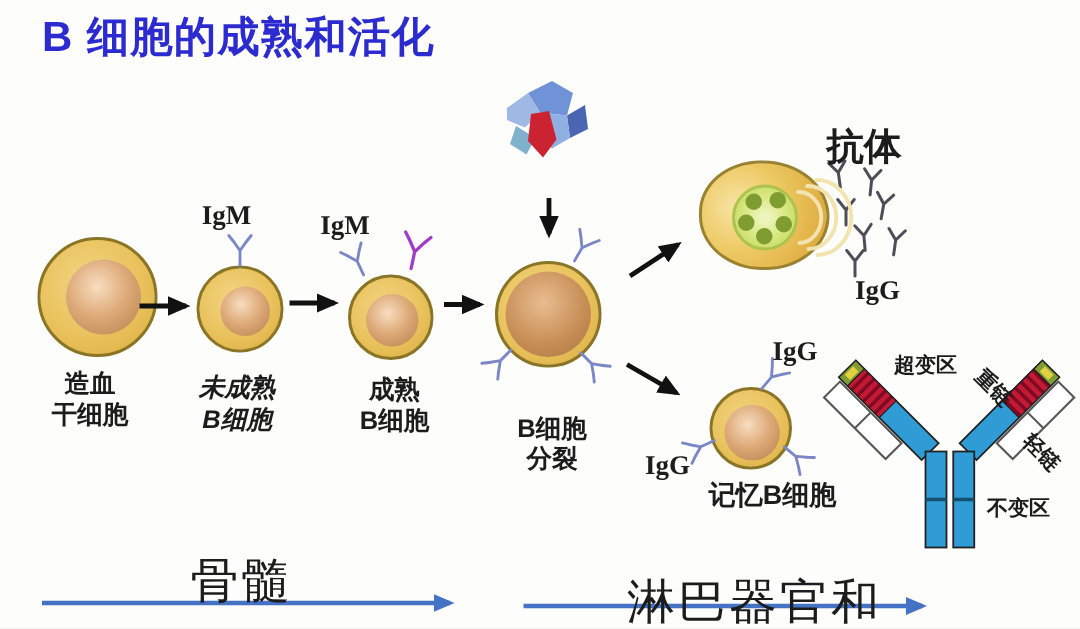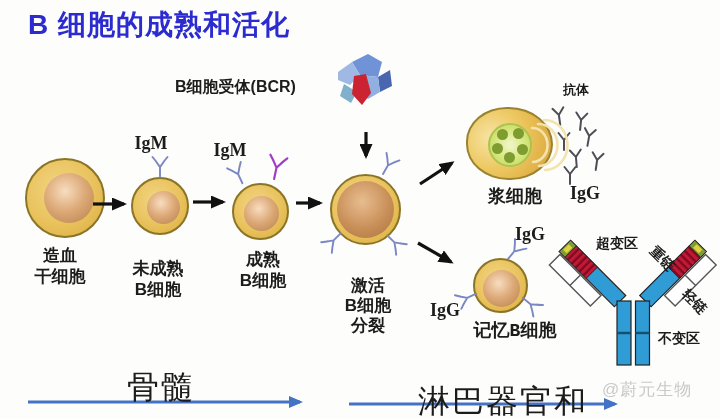--- a/index.html
+++ b/index.html
@@ -9,21 +9,21 @@
   }
   .stage *{box-sizing:border-box;}
   
   .lbl{position:absolute;color:#1c1c1c;z-index:3;}
   .ctr{text-align:center;}
   .title{font-size:28px;font-weight:bold;color:#2b2bd0;letter-spacing:1px;}
   .bcr{font-size:16px;font-weight:600;}
   .cellname{font-size:17px;font-weight:bold;line-height:21px;}
   .cellname3{font-size:17px;font-weight:bold;line-height:20px;}
   .big18{font-size:18px;font-weight:bold;}
-  .big19{font-size:13px;font-weight:bold;}
+  .big19{font-size:25px;font-weight:bold;}
   .ig{font-family:"Liberation Serif",serif;font-size:18px;font-weight:bold;}
   .stagezone{font-size:32px;font-weight:normal;letter-spacing:2px;}
   .abspart{font-size:14px;font-weight:600;}
   .rot45{transform:rotate(45deg);transform-origin:center;}
   .watermark{font-size:17px;color:#c9c9c9;letter-spacing:1px;}
   
   .cell{position:absolute;border-radius:50%;z-index:1;
         border:2px solid #8a7426;
         background:radial-gradient(circle at 42% 38%, #f2d584 0%, #e9c25c 55%, #d9a93e 100%);}
   .nuc{position:absolute;border-radius:50%;
@@ -167,61 +167,57 @@
 
       <rect x="617" y="301" width="14" height="64" fill="#2f9cd6" stroke="#222" stroke-width="1.2"></rect>
       <rect x="635.5" y="301" width="14" height="64" fill="#2f9cd6" stroke="#222" stroke-width="1.2"></rect>
       <line x1="617" y1="333" x2="631" y2="333" stroke="#14506e" stroke-width="2.4"></line>
       <line x1="635.5" y1="333" x2="649.5" y2="333" stroke="#14506e" stroke-width="2.4"></line>
     </g>
   </svg>
 
   <div class="lbl title" style="left:28px;top:6px;">B 细胞的成熟和活化</div>
 
-  <div class="lbl bcr" style="left:175px;top:77px;">B细胞受体(BCR)</div>
 
 
   <div class="lbl ig ctr" style="left:121px;top:133px;width:60px;">IgM</div>
   <div class="lbl ig ctr" style="left:200px;top:140px;width:60px;">IgM</div>
 
   <div class="lbl cellname ctr" style="left:15px;top:245px;width:90px;text-align:center;">
     <div>造血</div>
     <div>干细胞</div>
   </div>
 
-  <div class="lbl cellname ctr" style="left:113px;top:258px;width:90px;">
+  <div class="lbl cellname ctr" style="left:113px;top:248px;width:90px;font-style:italic;">
     <div>未成熟</div>
     <div>B细胞</div>
   </div>
 
   <div class="lbl cellname ctr" style="left:218px;top:249px;width:90px;">
     <div>成熟</div>
     <div>B细胞</div>
   </div>
 
   <div class="lbl cellname3 ctr" style="left:325px;top:276px;width:86px;">
-    <div>激活</div>
     <div>B细胞</div>
     <div>分裂</div>
   </div>
 
   <div class="lbl big19 ctr" style="left:531px;top:81px;width:90px;">抗体</div>
 
-  <div class="lbl big18 ctr" style="left:470px;top:184px;width:90px;">浆细胞</div>
 
   <div class="lbl ig ctr" style="left:545px;top:183px;width:80px;">IgG</div>
 
   <div class="lbl ig ctr" style="left:495px;top:224px;width:70px;">IgG</div>
 
   <div class="lbl ig ctr" style="left:415px;top:300px;width:60px;">IgG</div>
 
-  <div class="lbl big18 ctr" style="left:450px;top:318px;width:130px;font-family:Liberation Mono, monospace;">记忆B细胞</div>
+  <div class="lbl big18 ctr" style="left:450px;top:318px;width:130px;">记忆B细胞</div>
 
   <div class="lbl abspart" style="left:596px;top:235px;text-align:center;">超变区</div>
   <div class="lbl abspart rot45" style="left:648px;top:250px;">重链</div>
   <div class="lbl abspart rot45" style="left:680px;top:293px;">轻链</div>
   <div class="lbl abspart" style="left:658px;top:330px;">不变区</div>
 
   <div class="lbl stagezone ctr" style="left:111px;top:366px;width:100px;">骨髓</div>
   <div class="lbl stagezone ctr" style="left:403px;top:368px;width:200px;margin-top:12px;">淋巴器官和血液</div>
 
-  <div class="lbl watermark" style="left:602px;top:378px;">@蔚元生物</div>
 </div>
 
 </body></html>

